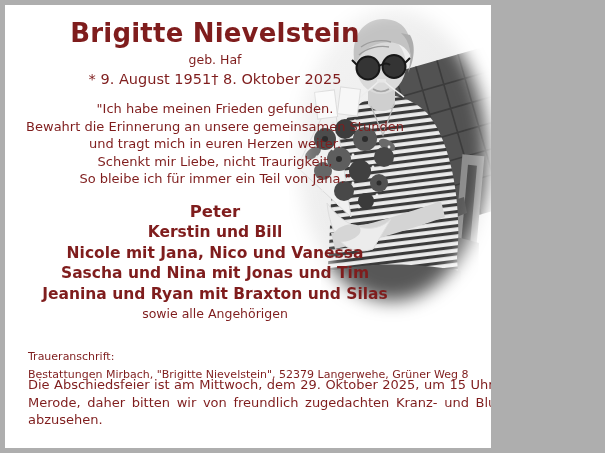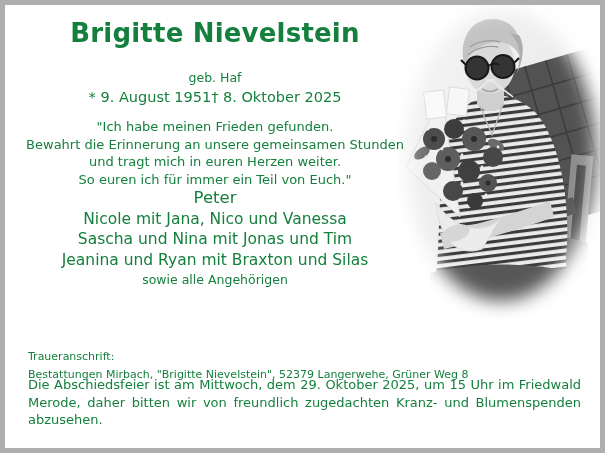--- a/index.html
+++ b/index.html
@@ -7,40 +7,40 @@
   .frame {
     position:relative;
     width:605px; height:453px;
     background:#aeaeae;
     padding:5px;
     font-family:"DejaVu Sans", sans-serif;
     margin:0 auto;
   }
   .card {
     position:relative;
-    width:595px; height:443px;
+    width:486px; height:443px;
     background:#ffffff;
-    color:#15803d;
+    color:#7f1d1d;
     overflow:hidden;
   }
   .photo {
     position:absolute; top:0; right:0;
     width:202px; height:318px;
     pointer-events:none;
   }
   .textcol {
     position:absolute; left:8px; top:13px; width:404px;
     text-align:center;
   }
   .title { font-size:26px; font-weight:700; letter-spacing:0.2px; line-height:31px; }
-  .maiden { font-size:12.5px; margin-top:21px; }
+  .maiden { font-size:12.5px; margin-top:3px; }
   .dates { font-size:14.5px; margin-top:4px; }
   .dates .death { margin-left:0; }
   .quote { margin-top:13px; font-size:13px; line-height:17.5px; }
-  .mourners { font-size:15.5px; line-height:20.5px; }
+  .mourners { margin-top:14px; font-size:15.5px; line-height:20.5px;font-weight:bold; }
   .mourners .line:first-child { font-size:16.5px; }
   .suffix { font-size:12.5px; margin-top:2px; }
   .address-block {
     position:absolute; left:23px; top:343px;
     font-size:11px; line-height:17.5px; text-align:left;
   }
   .farewell {
     position:absolute; left:23px; top:371px; width:553px;
     font-size:13px; line-height:17.5px;
     text-align:justify;
@@ -165,24 +165,26 @@
     <div class="textcol">
       <div class="title">Brigitte Nievelstein</div>
       <div class="maiden">geb. Haf</div>
       <div class="dates">
         <span class="birth">* 9. August 1951</span><span class="death">† 8. Oktober 2025</span>
       </div>
       <div class="quote">
           <div class="qline">"Ich habe meinen Frieden gefunden.</div>
           <div class="qline">Bewahrt die Erinnerung an unsere gemeinsamen Stunden</div>
           <div class="qline">und tragt mich in euren Herzen weiter.</div>
-          <div class="qline">So euren ich für immer ein Teil von Euch."</div>
+          <div class="qline">Schenkt mir Liebe, nicht Traurigkeit,</div>
+          <div class="qline">So bleibe ich für immer ein Teil von Jana."</div>
         </div>
       <div class="mourners">
           <div class="line">Peter</div>
+          <div class="line">Kerstin und Bill</div>
           <div class="line">Nicole mit Jana, Nico und Vanessa</div>
           <div class="line">Sascha und Nina mit Jonas und Tim</div>
           <div class="line">Jeanina und Ryan mit Braxton und Silas</div>
         </div>
       <div class="suffix">sowie alle Angehörigen</div>
     </div>
 
     <div class="address-block">
       <div>Traueranschrift:</div>
       <div>Bestattungen Mirbach, "Brigitte Nievelstein", 52379 Langerwehe, Grüner Weg 8</div>

